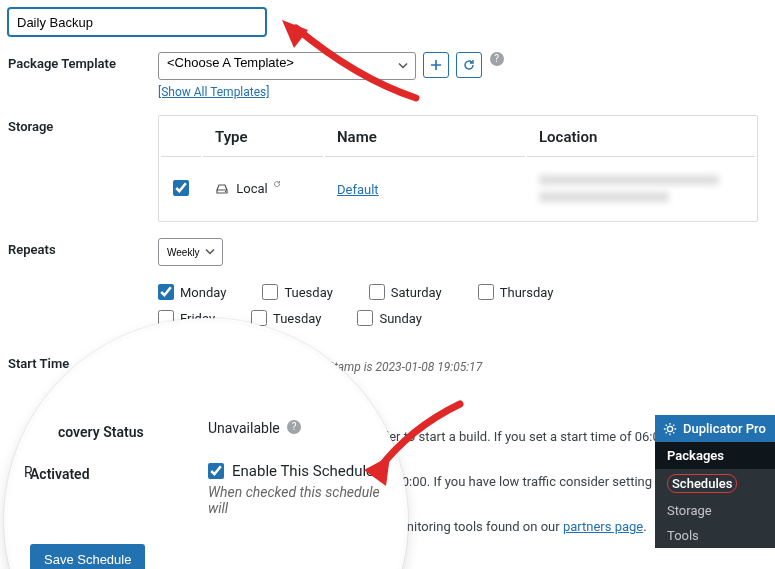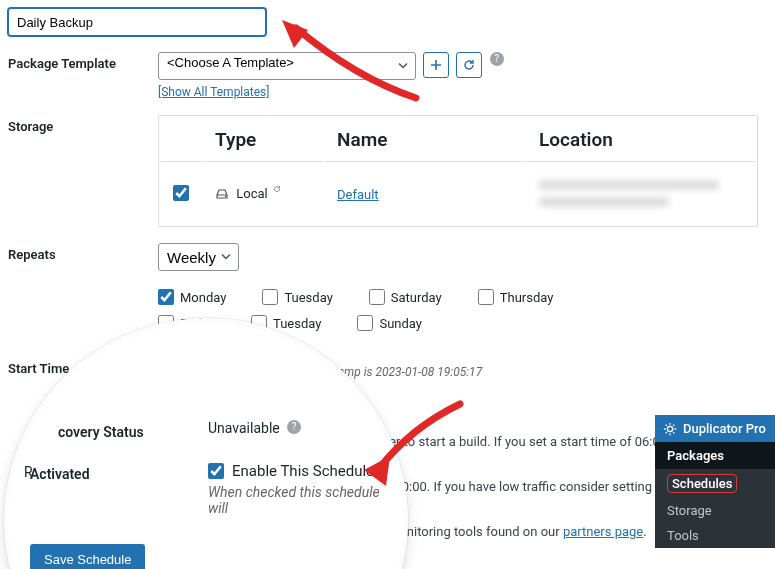--- a/index.html
+++ b/index.html
@@ -79,42 +79,42 @@
   .link-small { font-size: 12px; }
   .storage-table {
     width: 600px;
     border: 1px solid #dcdcde;
     border-radius: 2px;
   }
   .storage-table thead { background: #fff; }
   .storage-table th {
     text-align: left;
     font-weight: 600;
-    font-size: 19px;
+    font-size: 15px;
     padding: 10px 12px;
     border-bottom: 1px solid #dcdcde;
   }
   .storage-table td {
     padding: 14px 12px;
     font-size: 13px;
     vertical-align: middle;
   }
   .storage-table .col-check { width: 34px; }
   .storage-table .col-type { width: 120px; }
   .storage-table .col-name { width: 200px; }
   .checkbox {
     width: 16px; height: 16px;
     accent-color: #2271b1;
   }
   select.repeats-select {
     border: 1px solid #8c8f94;
     border-radius: 3px;
     padding: 0 22px 0 8px;
     height: 28px;
-    font-size: 15px;
+    font-size: 10px;
     background: #fff;
     appearance: none;
   }
   .days-row { display: flex; gap: 36px; margin-top: 18px; flex-wrap: wrap; }
   .day-check { display: flex; align-items: center; gap: 6px; font-size: 13px; }
   select.time-select {
     border: 1px solid #8c8f94;
     border-radius: 3px;
     padding: 0 20px 0 6px;
     height: 28px;
@@ -201,21 +201,21 @@
     color: #c3c4c7;
   }
   .side-item.active {
     color: #fff;
     font-weight: 500;
   }
   .side-item.active .hl {
     display: inline-block;
     border: 1px solid #d63a3a;
     padding: 1px 4px;
-    border-radius: 4px;
+    border-radius: 9px;
   }
   
   .arrow1 {
     position: absolute;
     left: 276px;
     top: 18px;
     pointer-events: none;
   }
   .arrow2 {
     position: absolute;

